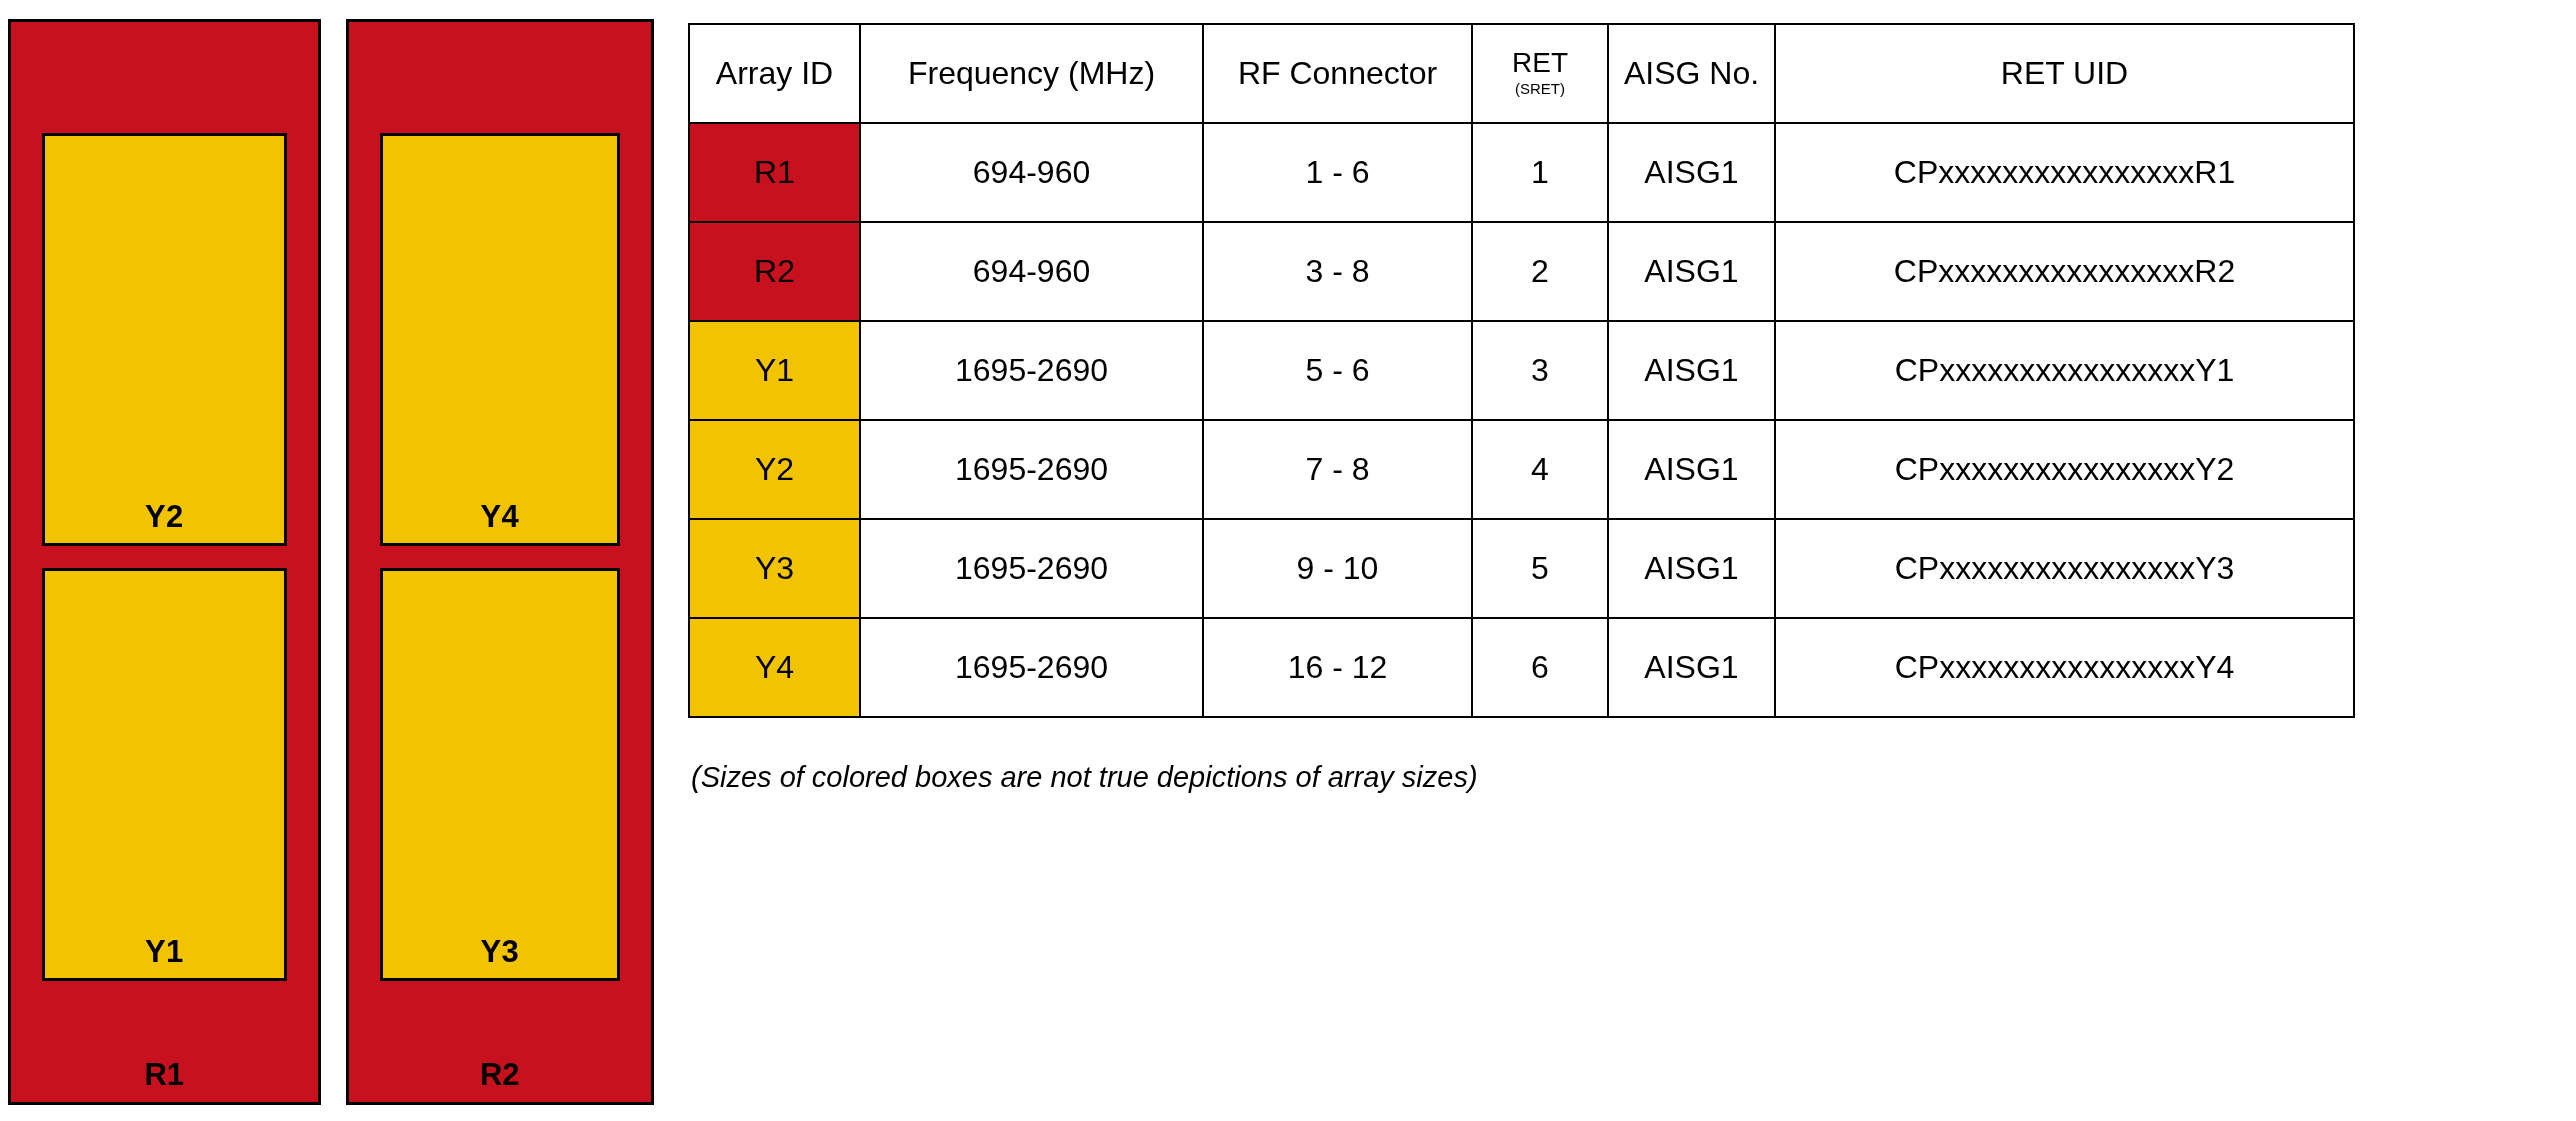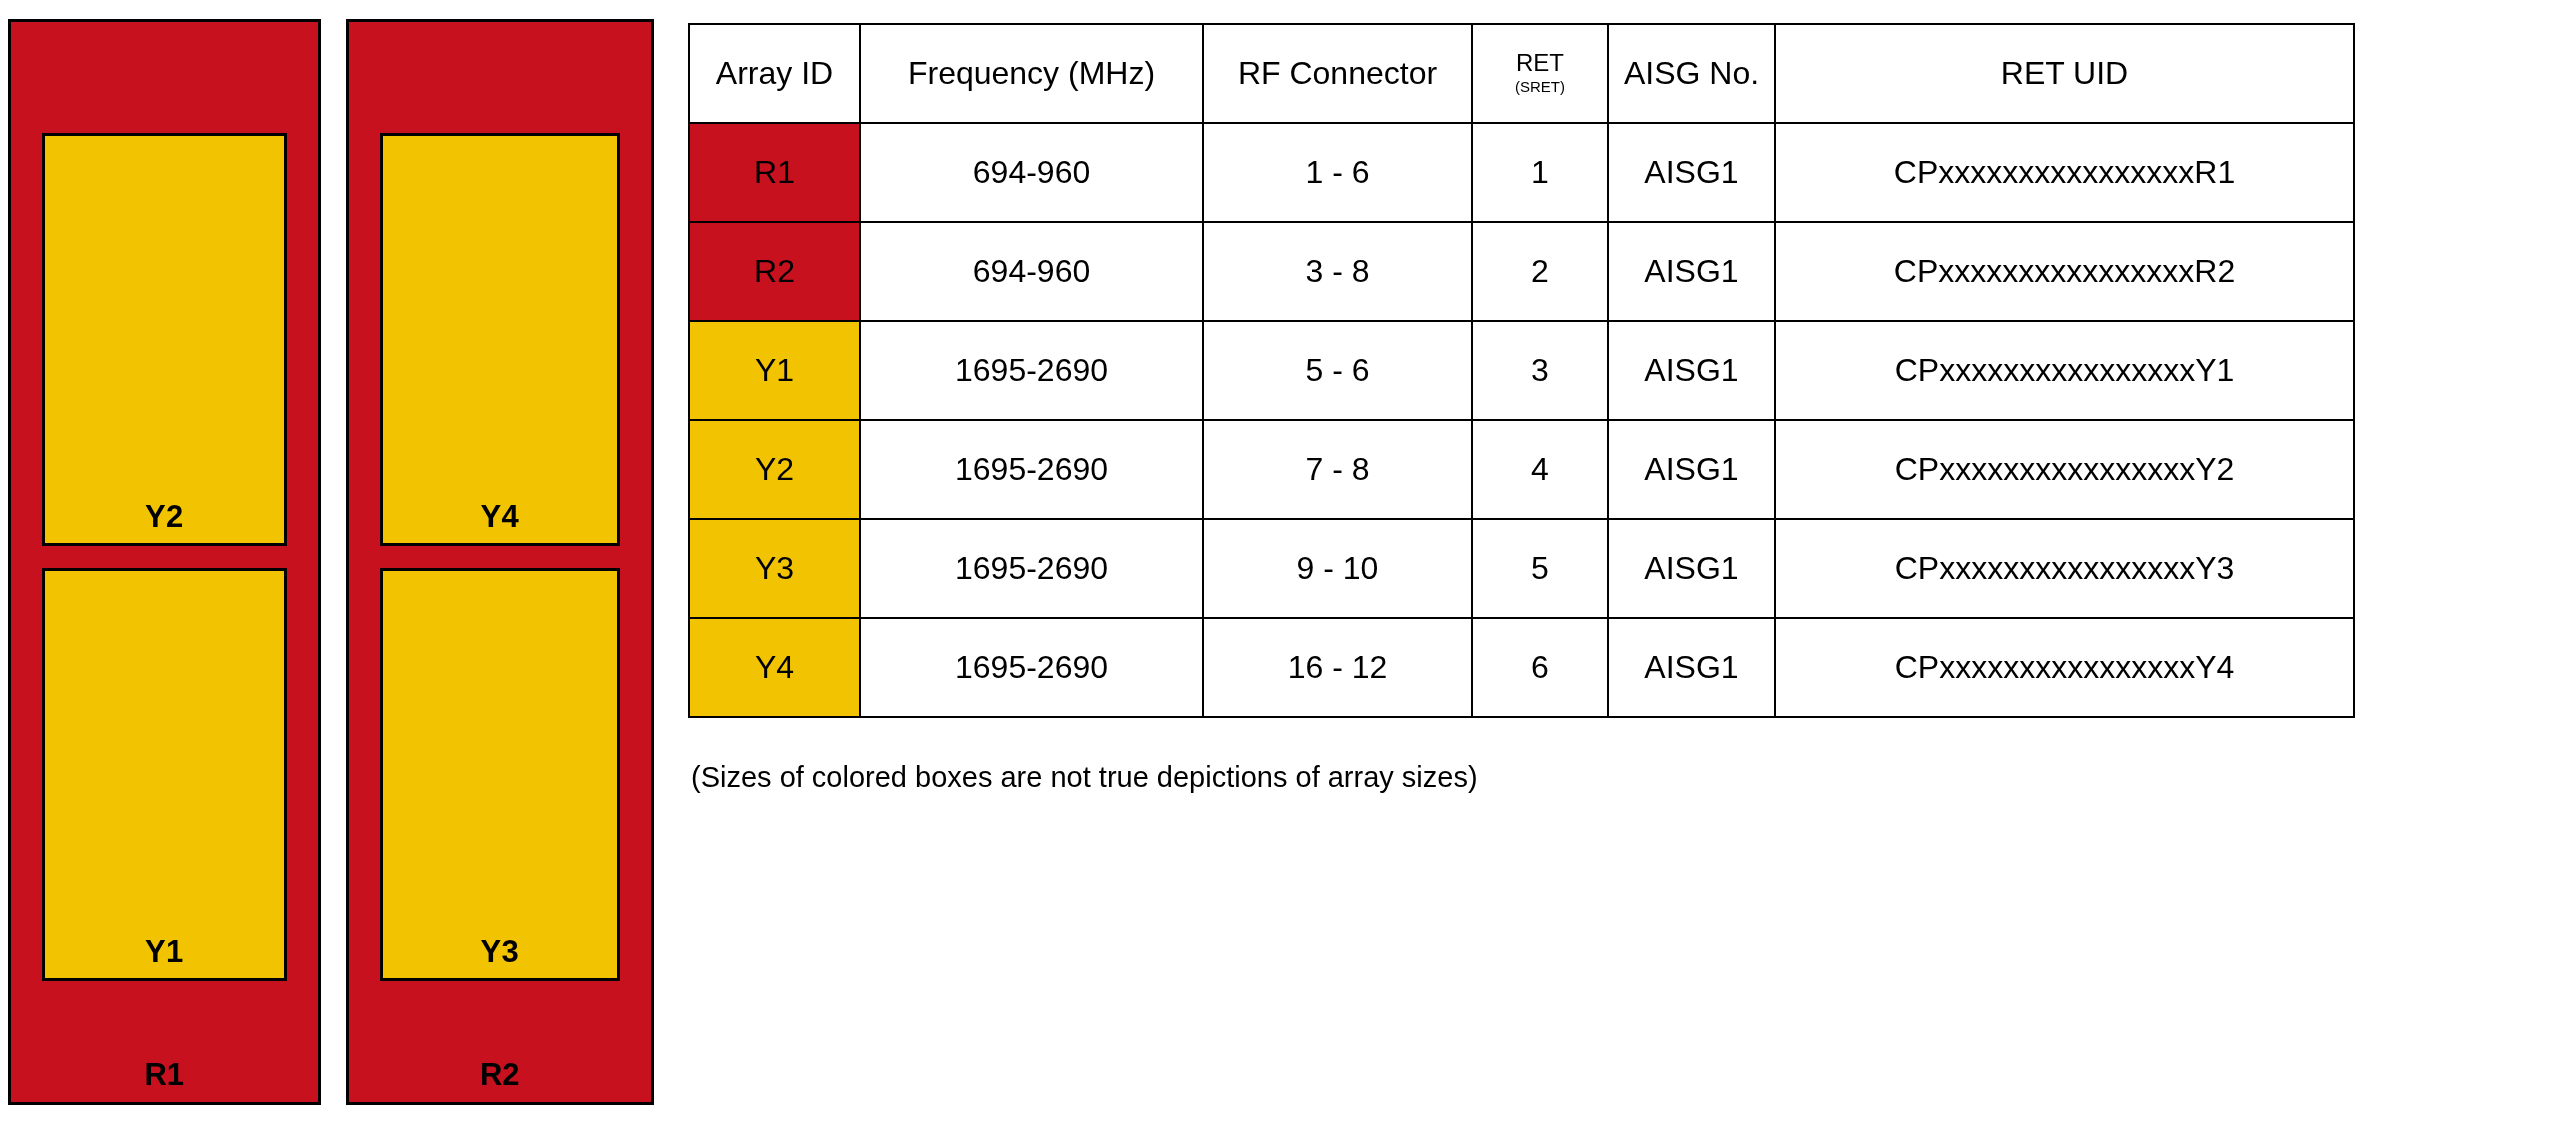--- a/index.html
+++ b/index.html
@@ -144,21 +144,21 @@
   
   col.c-array { width: 171px; }
   col.c-freq  { width: 343px; }
   col.c-rf    { width: 269px; }
   col.c-ret   { width: 136px; }
   col.c-aisg  { width: 167px; }
   col.c-uid   { width: 579px; }
 
   .hdr-ret-main {
     display: block;
-    font-size: 24px;
+    font-size: 28px;
     line-height: 1.0;
   }
   .hdr-ret-sub {
     display: block;
     font-size: 15px;
     line-height: 1.2;
     margin-top: 2.2px;
   }
 
   td.cell-array-id {
@@ -174,20 +174,21 @@
   }
 
   
   .footnote {
     position: absolute;
     left: 691px;
     top: 761px;
     font-size: 29px;
     color: #000000;
     white-space: nowrap;
+    font-style: italic;
   }
 </style>
 </head>
 <body>
 
 <div class="canvas">
 
   <div class="diagram">
 
     <div class="array-panel panel-r1">

